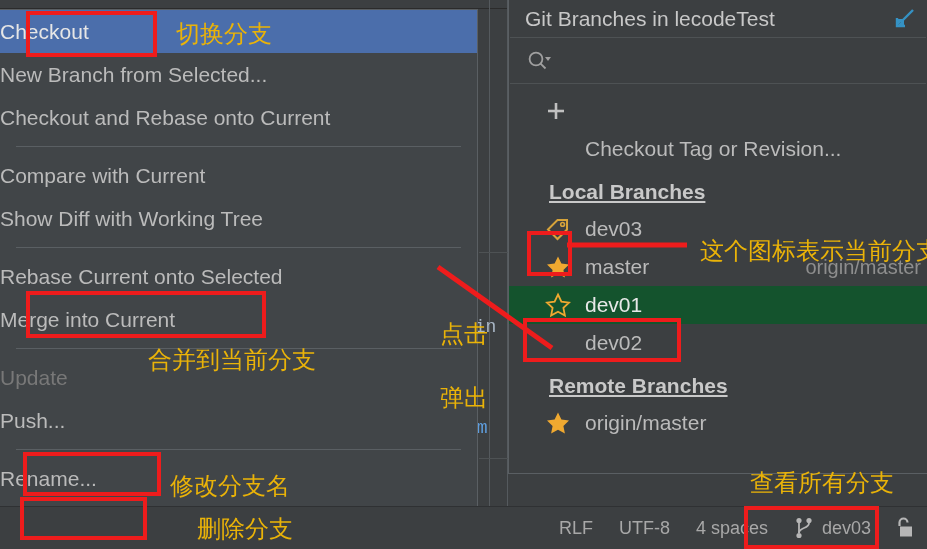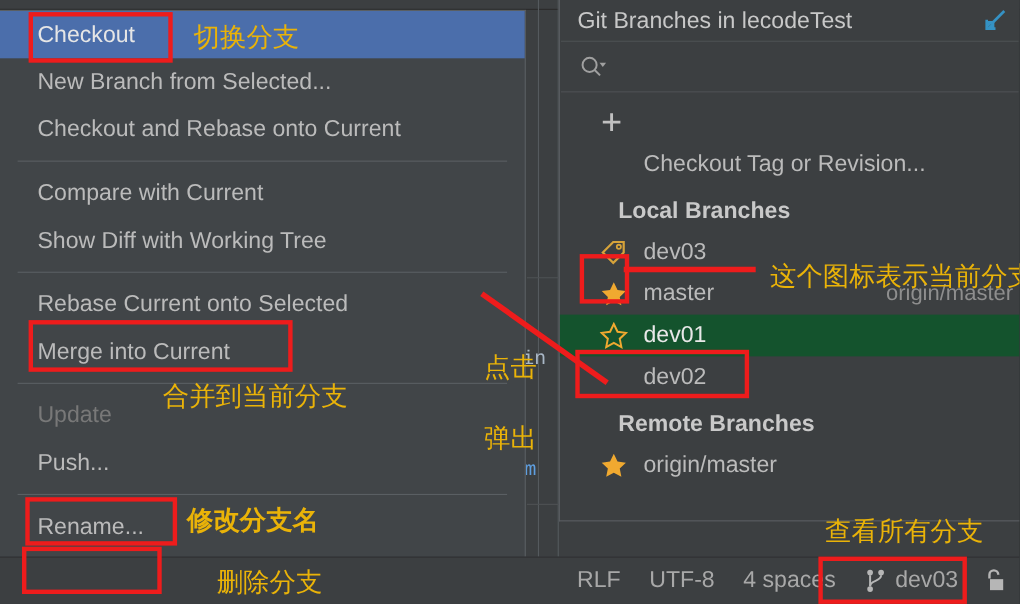--- a/index.html
+++ b/index.html
@@ -60,21 +60,20 @@
     width: 478px;
     height: 538px;
     background: #414548;
     border: 1px solid #5a5f63;
     border-left: none;
     box-sizing: border-box;
   }
   .ctx-item {
     height: 43px;
     line-height: 43px;
-    padding-left: 34px;
     color: #bbbbbb;
     font-size: 21px;
     white-space: nowrap;
     box-sizing: border-box;
   }
   .ctx-item.sel {
     background: #4b6eab;
     color: #e6e6e6;
   }
   .ctx-item.disabled {
@@ -150,43 +149,44 @@
   .git-row .lbl { flex: 1; }
   .git-row .track {
     color: #8e8e8e;
     font-size: 20px;
     padding-right: 6px;
   }
   .git-group {
     height: 36px;
     display: flex;
     align-items: center;
-    padding-left: 53px;
+    padding-left: 40px;
     color: #c9c9c9;
     font-size: 21px;
     font-weight: bold;
     margin-top: 6px;
+    text-decoration: underline;
   }
 
   
   .status-bar {
     position: absolute;
     left: 0; bottom: 0;
     width: 927px; height: 43px;
     background: #3c3f41;
     border-top: 1px solid #2f3133;
     display: flex;
     align-items: center;
     justify-content: flex-end;
     padding-right: 12px;
     box-sizing: border-box;
   }
   .status-item {
     color: #a8a8a8;
-    font-size: 21px;
+    font-size: 18px;
     margin-left: 26px;
     white-space: nowrap;
     display: flex;
     align-items: center;
   }
   .status-item .ico { margin-right: 8px; display: flex; align-items: center;}
 
   
   .ann-box {
     position: absolute;
@@ -396,21 +396,21 @@
     </div>
   </div>
 
   <div class="ann-box" style="left:26px; top:11px; width:131px; height:46px;"></div>
   <div class="ann-text" style="left:176px; top:22px;">切换分支</div>
 
   <div class="ann-box" style="left:26px; top:291px; width:240px; height:47px;"></div>
   <div class="ann-text" style="left:148px; top:348px;">合并到当前分支</div>
 
   <div class="ann-box" style="left:23px; top:452px; width:138px; height:44px;"></div>
-  <div class="ann-text" style="left:170px; top:461px;font-weight:bold;">修改分支名</div>
+  <div class="ann-text" style="left:170px; top:474px;">修改分支名</div>
 
   <div class="ann-box" style="left:20px; top:497px; width:127px; height:43px;"></div>
   <div class="ann-text" style="left:160px; top:517px;margin-left:37px;">删除分支</div>
 
   <div class="ann-text" style="left:440px; top:322px;">点击</div>
   <div class="ann-text" style="left:440px; top:356px;margin-top:30px;">弹出</div>
   <svg class="ann-arrow" style="left:430px; top:262px; width:160px; height:100px;">
     <line x1="8" y1="5" x2="122" y2="86" stroke="#ee1c1c" stroke-width="5"></line>
   </svg>
 

